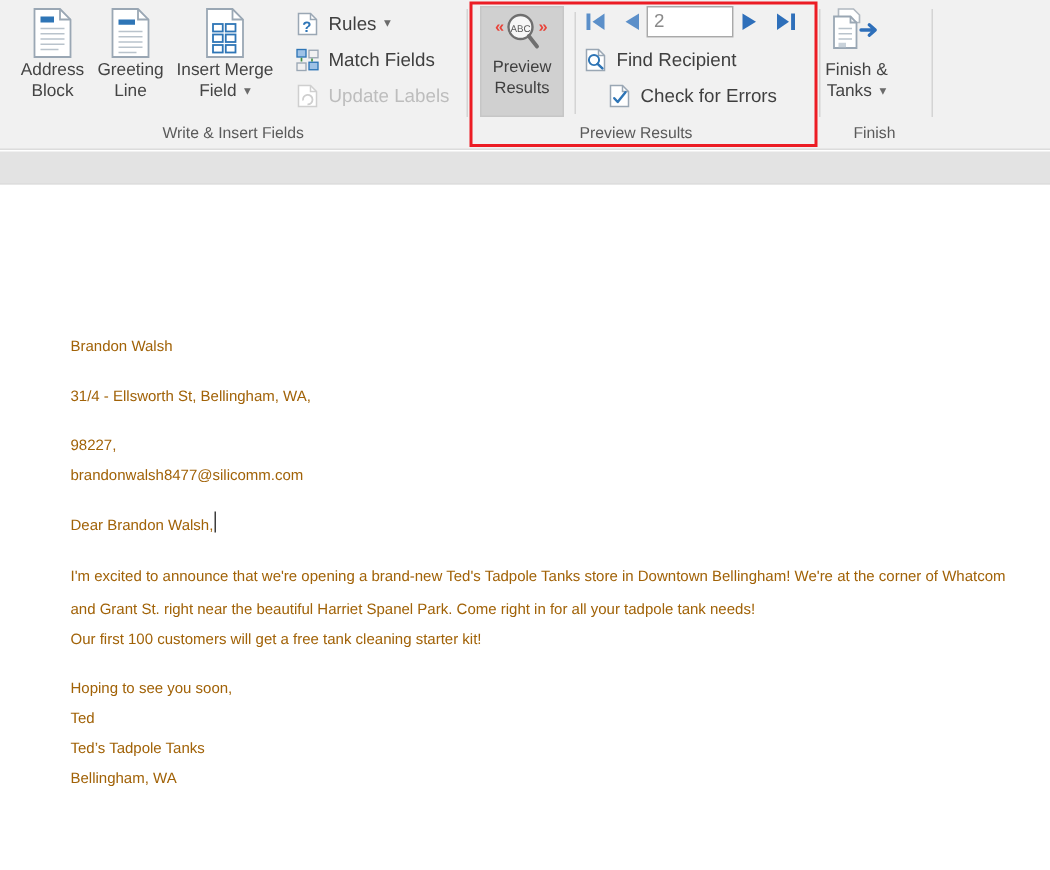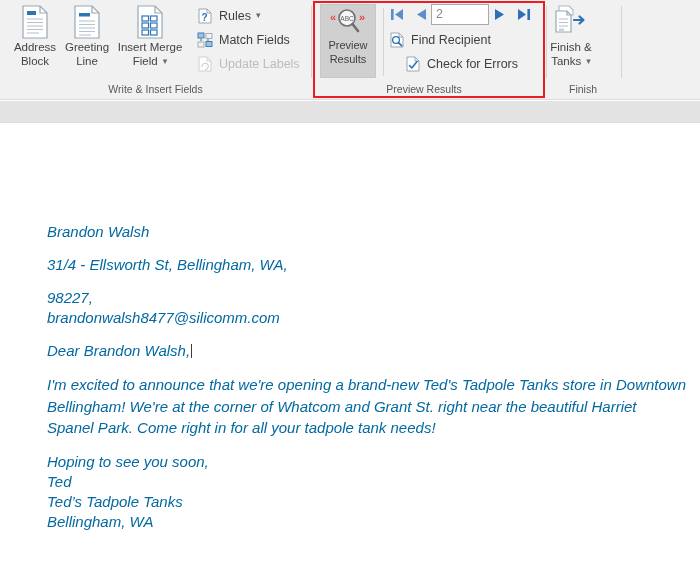--- a/index.html
+++ b/index.html
@@ -155,24 +155,23 @@
   .page {
     position: absolute;
     left: 0; top: 124px;
     width: 700px; height: 456px;
     background: #ffffff;
   }
   .doc-body {
     position: absolute;
     left: 47px; top: 98px;
     width: 640px;
-    font-size: 15px;
-    color: #0369a1;
+    font-size: 10px;
+    color: #a16207;
     line-height: 20px;
-    font-style: italic;
   }
   .p {
     margin: 0 0 13px 0;
     white-space: pre-wrap;
   }
   .blk { margin: 0 0 13px 0; }
   .blk .ln { margin: 0; }
   .para-main { margin: 0 0 13px 0; line-height: 21.5px; }
   .caret {
     display: inline-block;
@@ -405,20 +404,21 @@
 
     <div class="blk">
       <p class="ln">98227,</p>
       <p class="ln">brandonwalsh8477@silicomm.com</p>
     </div>
 
     <p class="p"><span>Dear Brandon Walsh,</span><span class="caret"></span></p>
 
     <div class="blk">
       <p class="para-main" style="margin-bottom:0">I'm excited to announce that we're opening a brand-new Ted's Tadpole Tanks store in Downtown Bellingham! We're at the corner of Whatcom and Grant St. right near the beautiful Harriet Spanel Park. Come right in for all your tadpole tank needs!</p>
+      <p class="ln">Our first 100 customers will get a free tank cleaning starter kit!</p>
     </div>
 
     <div class="blk">
       <p class="ln">Hoping to see you soon,</p>
       <p class="ln">Ted</p>
       <p class="ln">Ted’s Tadpole Tanks</p>
       <p class="ln">Bellingham, WA</p>
     </div>
 
   </div>

